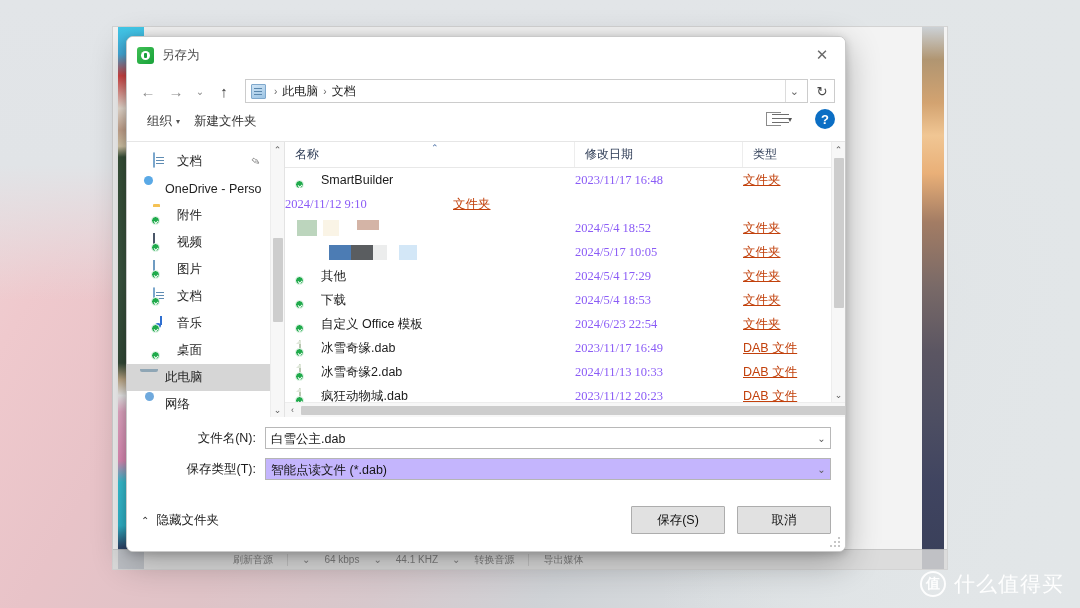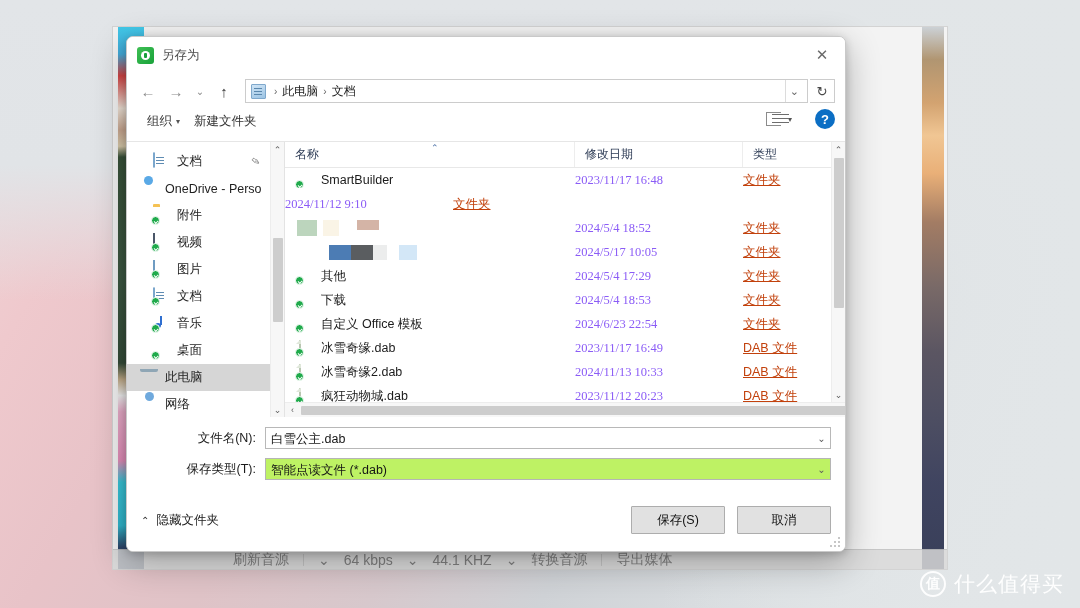--- a/index.html
+++ b/index.html
@@ -104,21 +104,21 @@
   }
   #bg-bottombar {
     position: absolute;
     left: 0; right: 0; bottom: 0; height: 20px;
     background: #d8d8d8;
     border-top: 1px solid #c0c0c0;
     display: flex;
     align-items: center;
     gap: 14px;
     padding-left: 120px;
-    font-size: 14px;
+    font-size: 10px;
     color: #6d6d6d;
     opacity: .85;
   }
   #bg-bottombar .sep { width: 1px; height: 12px; background: #bdbdbd; }
 
   
   #watermark {
     position: absolute;
     right: 16px; bottom: 10px;
     display: flex;
@@ -642,21 +642,21 @@
     flex: 1;
     height: 22px;
     border: 1px solid #b8b8b8;
     background: #fff;
     display: flex;
     align-items: flex-end;
     padding-left: 5px;
     font-size: 12.5px;
     color: #151515;
   }
-  .combo.disabled { background: #bef264; border-color:#b5b5b5; }
+  .combo.disabled { background: #c4b5fd; border-color:#b5b5b5; }
   .combo .cdrop {
     margin-left: auto;
     width: 17px;
     height: 100%;
     display:flex; align-items:center; justify-content:center;
     color:#5c5c5c; font-size:10px; cursor:pointer;
   }
 
   
   #footer {

